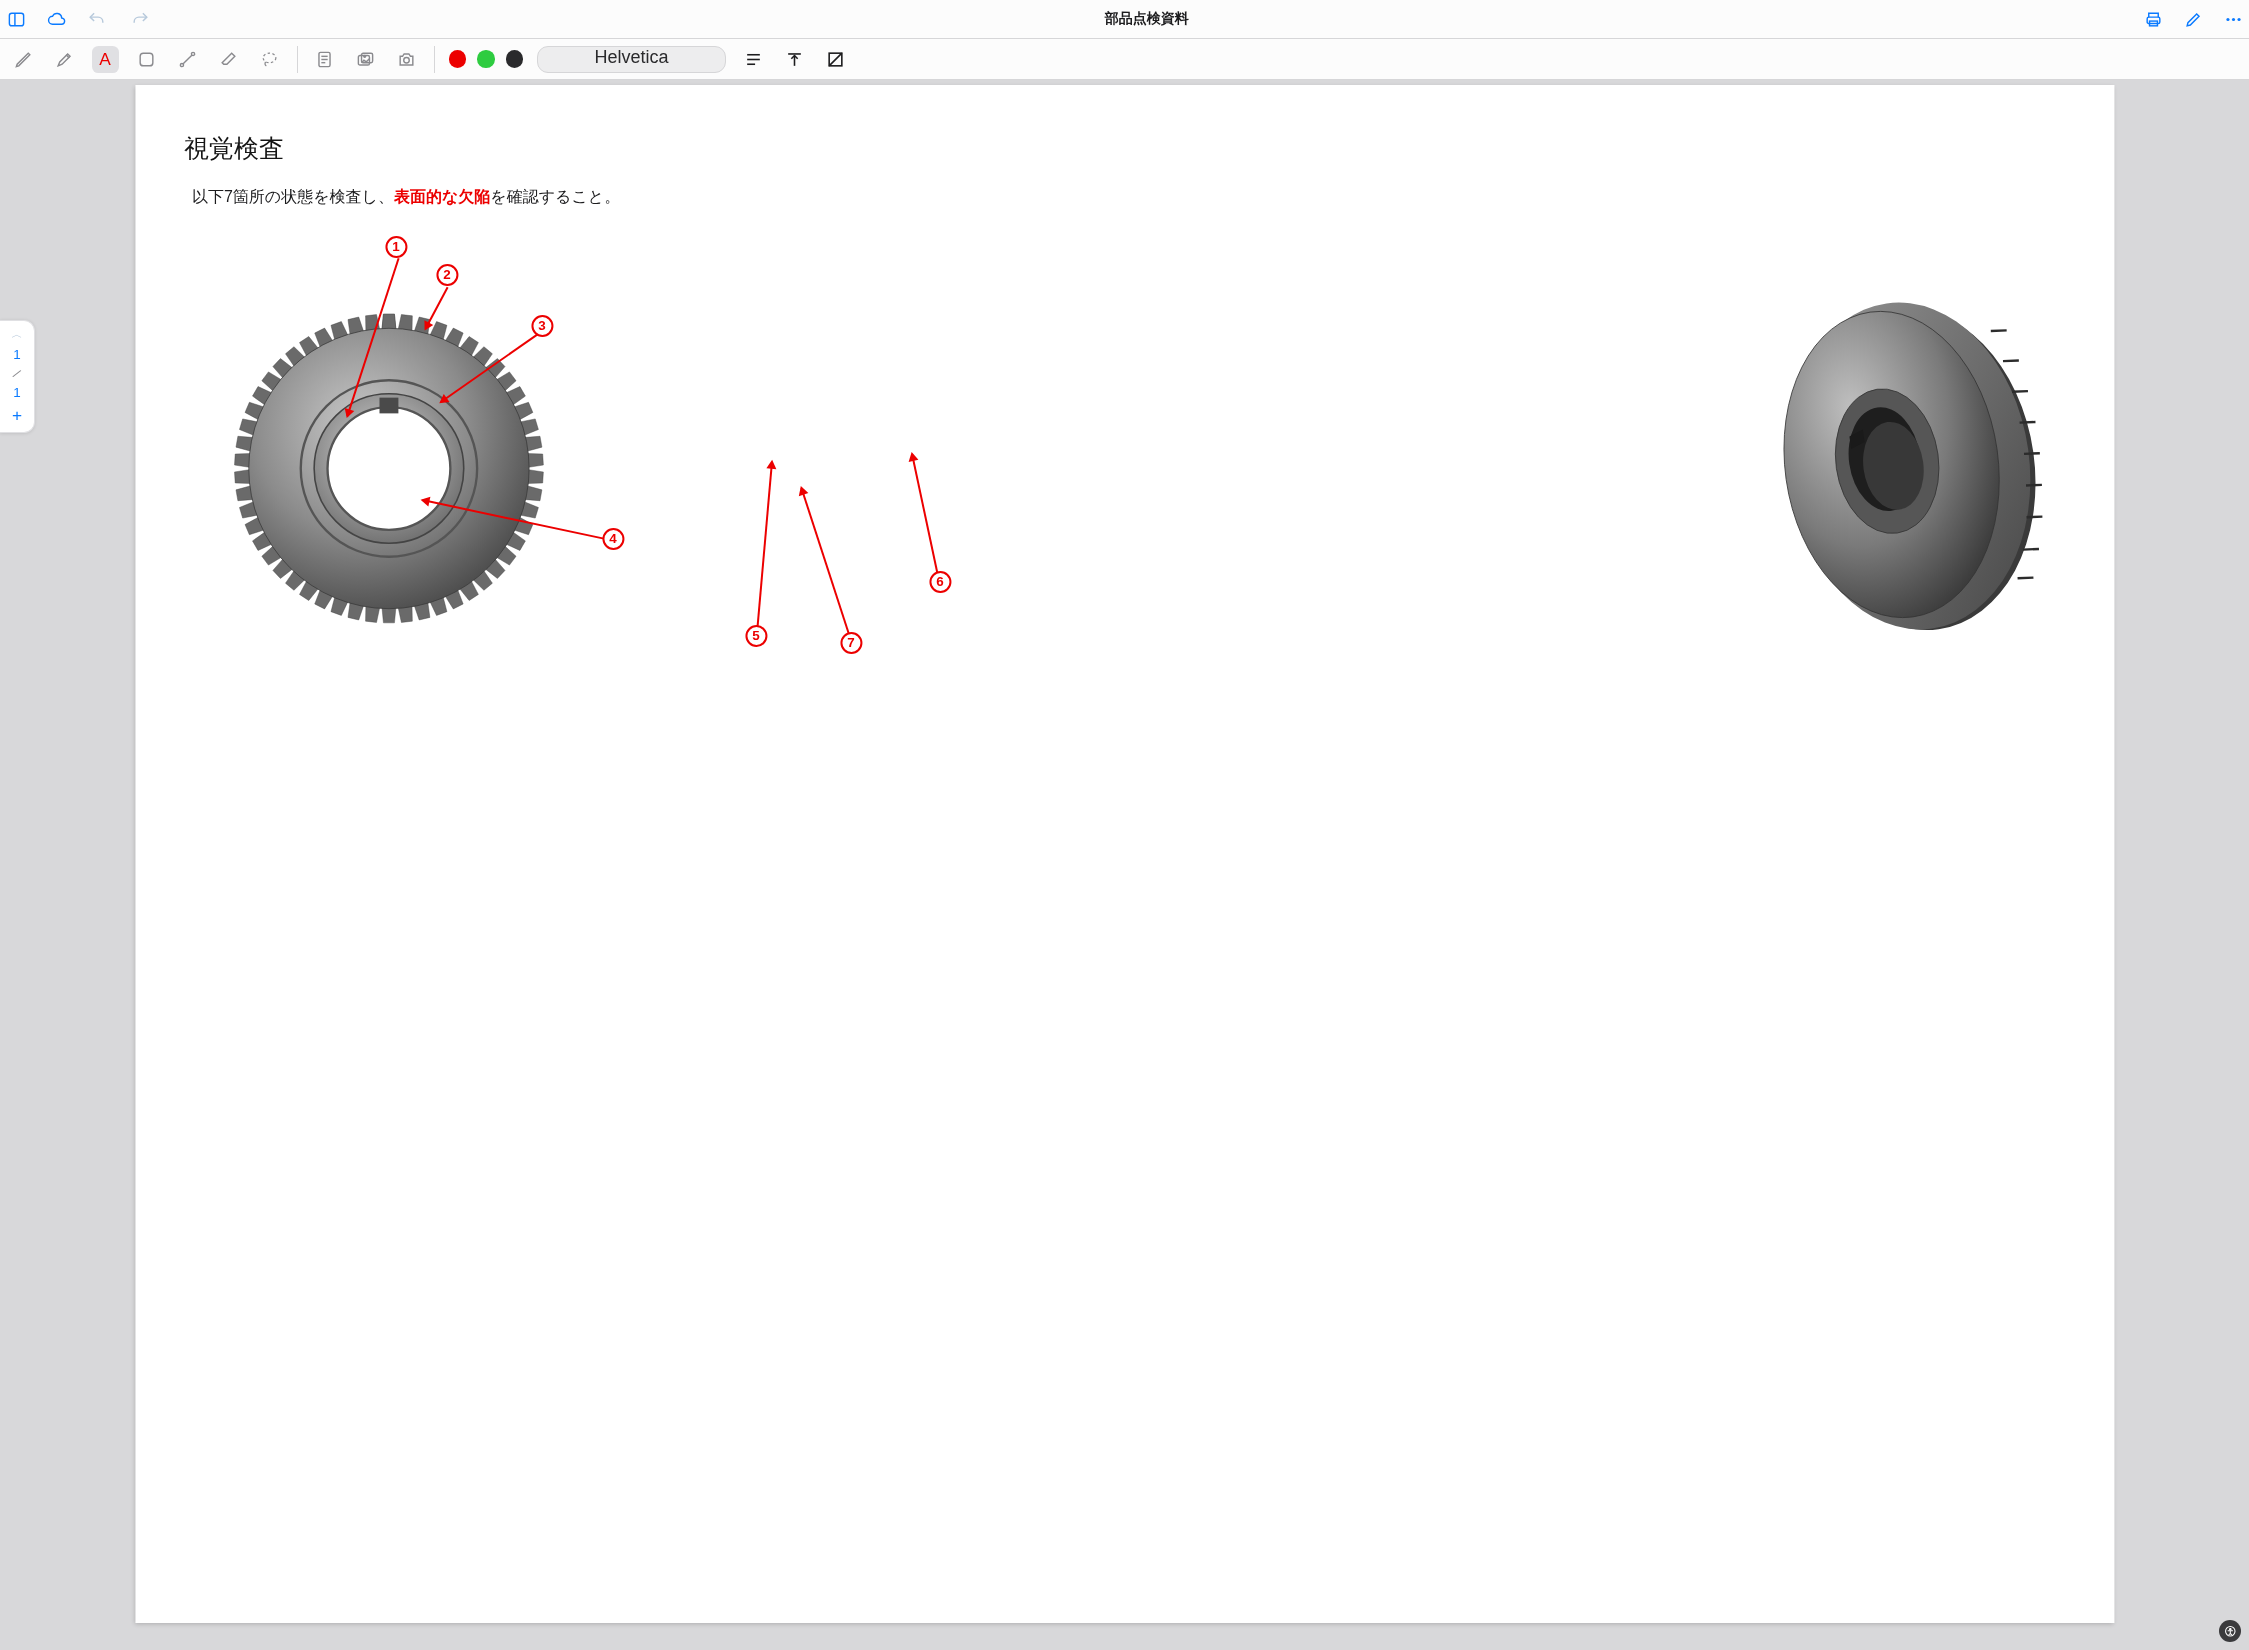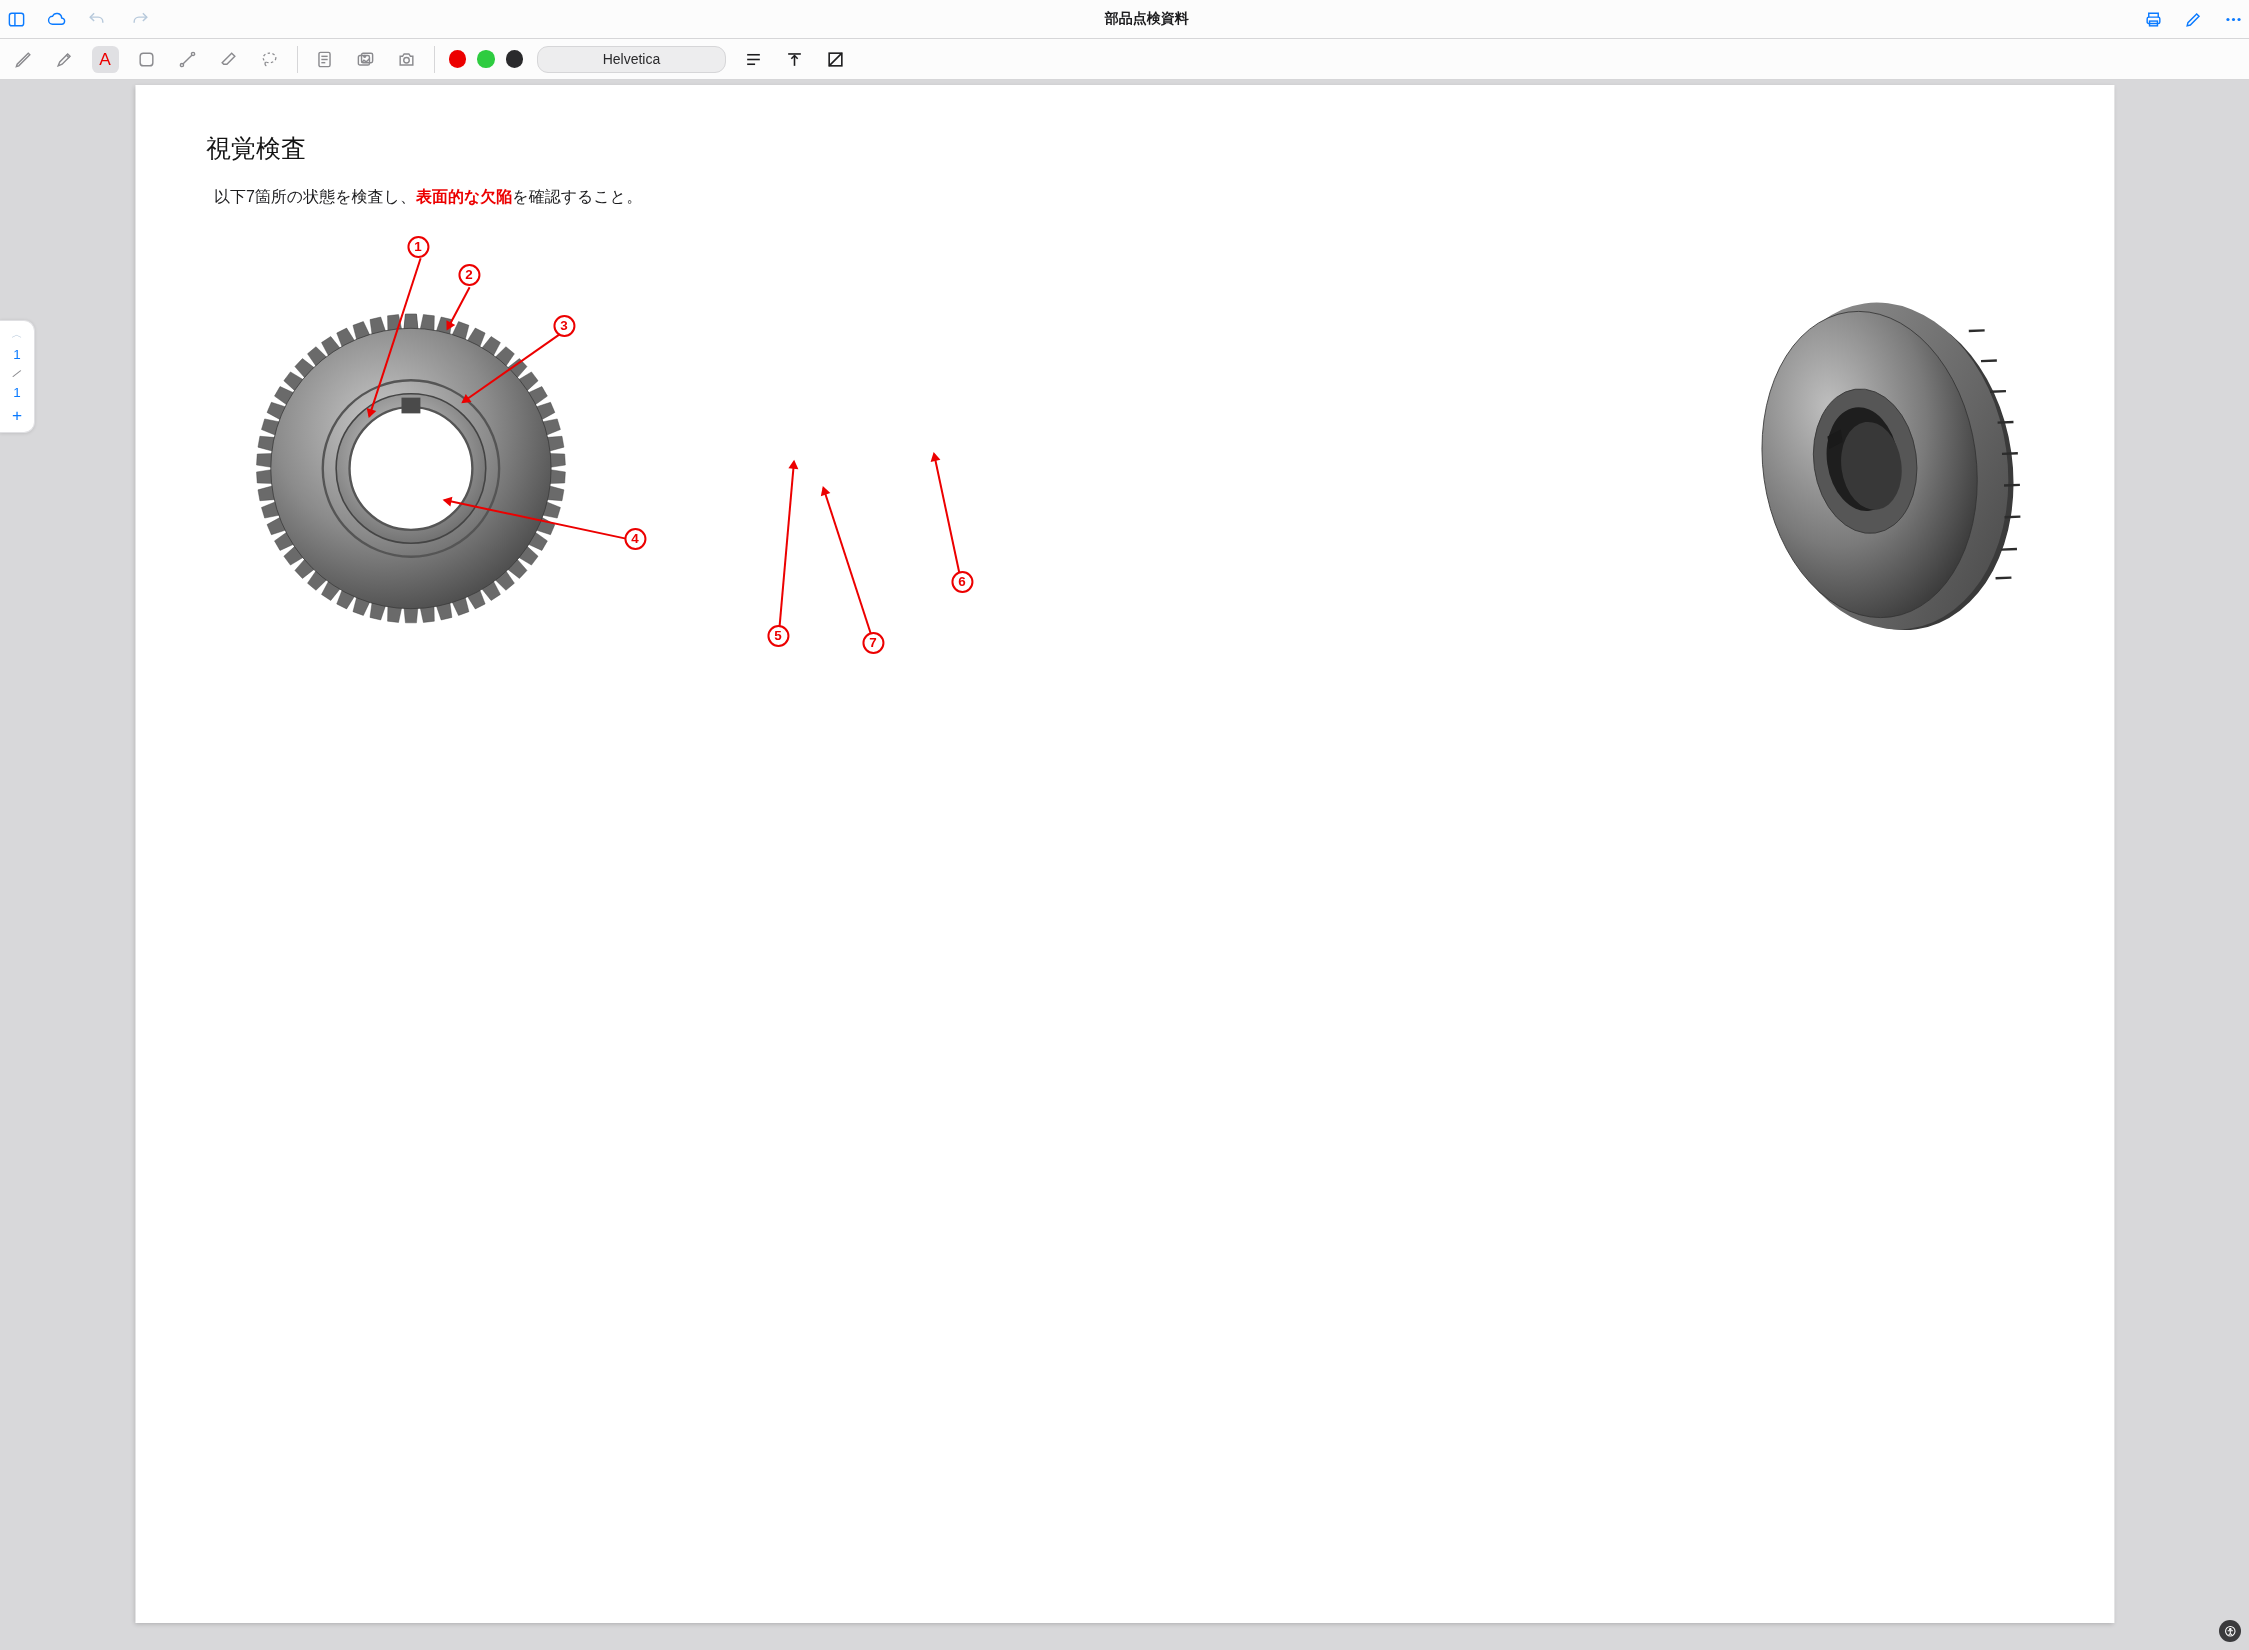--- a/index.html
+++ b/index.html
@@ -75,41 +75,41 @@
   .color-dots { display:flex; gap:11px; align-items:center; }
   .color-dot {
     width:17.3px; height:17.3px; border-radius:50%;
     cursor:pointer;
   }
   .font-select {
     width: 189px; height: 27px;
     background:#ededee;
     border:0.8px solid #d6d6d8;
     border-radius: 11px;
-    display:flex; align-items:center; justify-content:center;
-    font-size:14px; color:#2a2a2c;
+    display:flex; justify-content:center;
+    font-size:18px; color:#2a2a2c;
     cursor:pointer;
   }
 
   
   .work-area {
     position: relative;
     height: calc(100% - 39px - 41px);
     background:#d8d8da;
     overflow: hidden;
   }
   .page {
     position:absolute;
     left:50%; transform: translateX(-50%);
     top: 4.7px;
     width: 88%;
     height: 98%;
     background: #ffffff;
     box-shadow: 0 1.6px 4.7px rgba(0,0,0,.2);
-    padding: 47px 71px;
+    padding: 47px 49px;
   }
   .page h1 {
     font-size: 25px;
     font-weight: 400;
     margin: 0 0 22px 0;
     color:#141414;
   }
   .page p {
     font-size: 16px;
     margin: 0 0 24px 8px;

